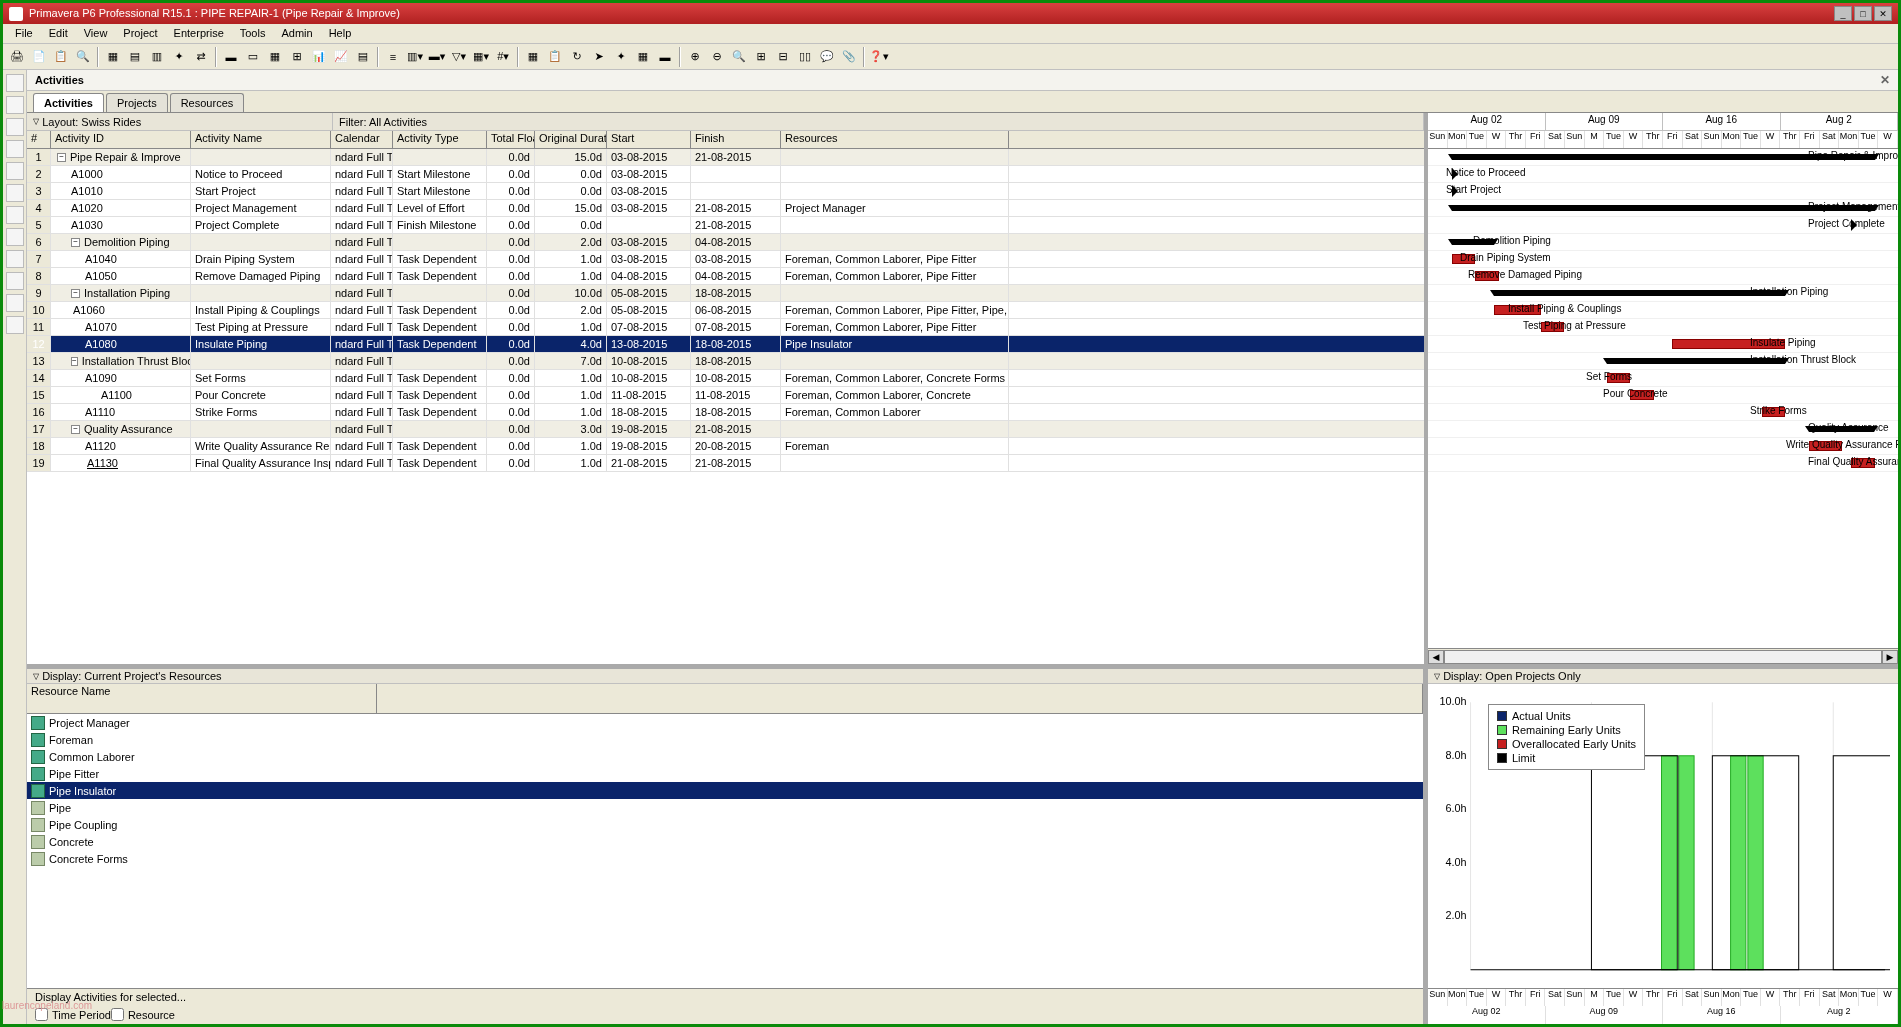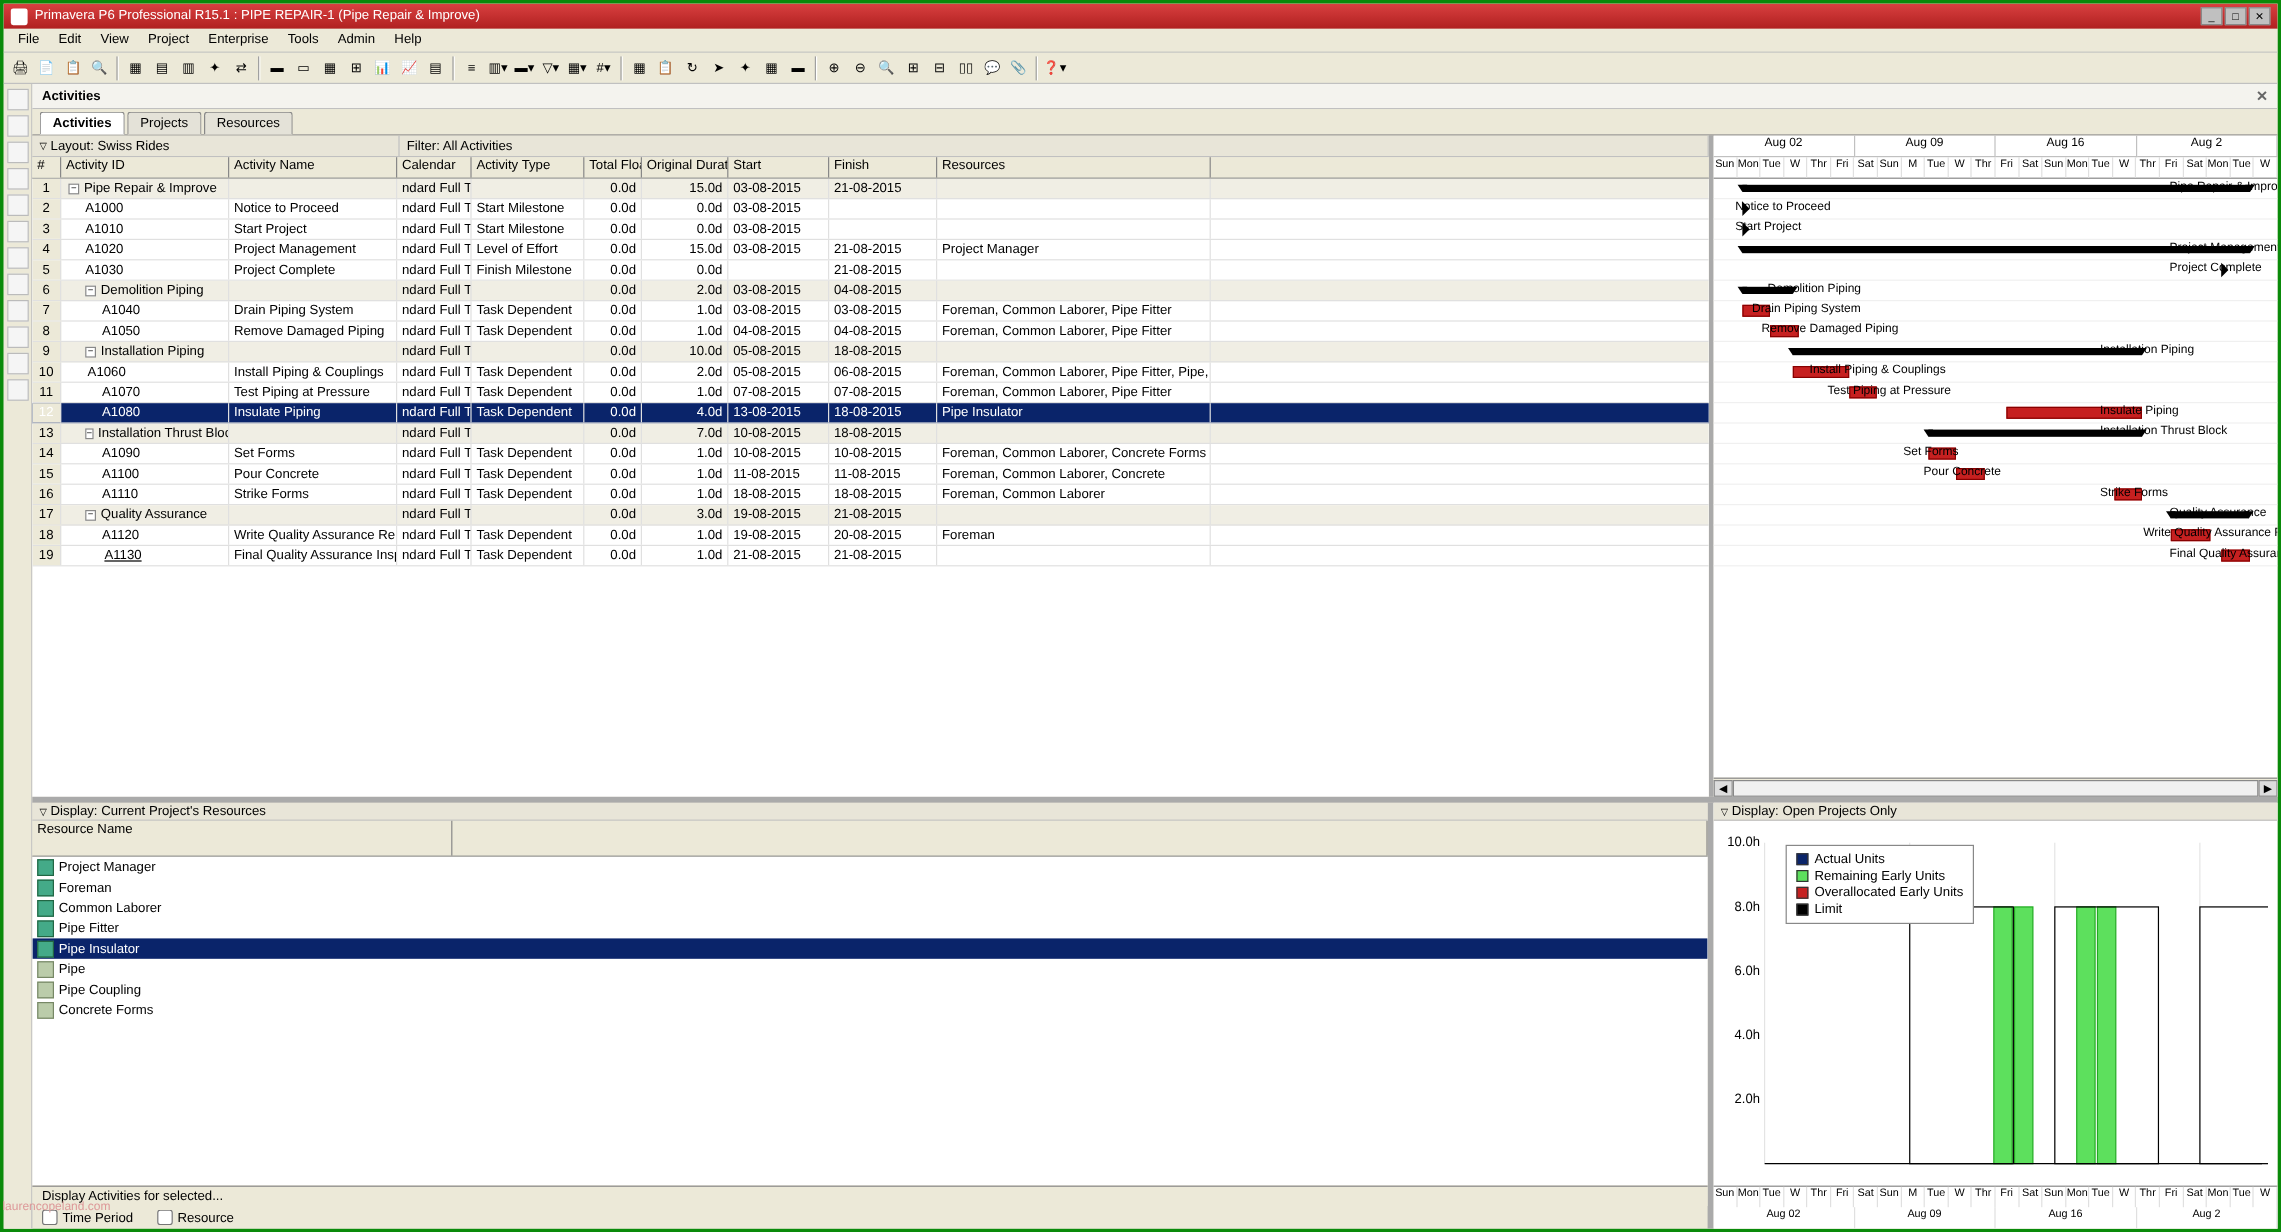--- a/index.html
+++ b/index.html
@@ -70,21 +70,21 @@
 .panel-hdr { background: #e8e5d8; padding: 1px 6px; border-bottom: 1px solid #c0c0c0; display:flex; align-items:center; gap:3px;}
 .panel-hdr .arrow { font-size:8px; }
 .res-header { display: flex; background: #ece9d8; border-bottom: 1px solid #888; height: 30px; }
 .res-header > div { border-right: 1px solid #888; padding: 1px 4px; }
 .res-body { flex: 1; background: #fff; overflow: auto; }
 .res-row { height: 17px; display: flex; align-items: center; padding-left: 4px; cursor: pointer; }
 .res-row.selected { background: #0a246a; color: #fff; }
 .res-row .ricon { width: 14px; height: 14px; margin-right: 4px; background: #4a8; border: 1px solid #264; flex-shrink:0;}
 .res-row .ricon.mat { background:#bca; border-color:#786;}
 .res-footer { background: #ece9d8; border-top: 1px solid #888; padding: 2px 8px; }
-.res-footer-opts { display: flex; gap: 20px; padding: 3px 8px; }
+.res-footer-opts { display: flex; padding: 3px 8px; }
 .res-footer-opts label { display: flex; align-items: center; gap: 4px; }
 .chart-panel { width: 470px; display: flex; flex-direction: column; background: #fff; }
 .chart-area { flex: 1; position: relative; padding: 8px; }
 .legend { position: absolute; top: 20px; left: 60px; background: #fff; border: 1px solid #888; padding: 4px 8px; z-index:5;}
 .legend-item { display: flex; align-items: center; gap: 5px; padding: 1px 0; font-size:10px;}
 .legend-sw { width: 10px; height: 10px; border: 1px solid #333; }
 .chart-svg { width: 100%; height: 100%; }
 .chart-footer { height: 18px; display: flex; border-top: 1px solid #888; }
 .chart-footer > div { flex: 1; text-align: center; border-right: 1px solid #e0e0e0; font-size: 9px; overflow:hidden;}
 .watermark { position:absolute; bottom:16px; left:2px; color:#d99; font-size:10px; z-index:10;}
@@ -408,21 +408,21 @@
               <div class="col-cal">ndard Full Time</div>
               <div class="col-type">Task Dependent</div>
               <div class="col-float">0.0d</div>
               <div class="col-dur">1.0d</div>
               <div class="col-start">10-08-2015</div>
               <div class="col-finish">10-08-2015</div>
               <div class="col-res">Foreman, Common Laborer, Concrete Forms</div>
             </div>
             <div class="grid-row">
               <div class="col-num">15</div>
-              <div class="col-id" style="padding-left: 34px;">
+              <div class="col-id" style="padding-left: 50px;">
                 <span>A1100</span>
               </div>
               <div class="col-name">Pour Concrete</div>
               <div class="col-cal">ndard Full Time</div>
               <div class="col-type">Task Dependent</div>
               <div class="col-float">0.0d</div>
               <div class="col-dur">1.0d</div>
               <div class="col-start">11-08-2015</div>
               <div class="col-finish">11-08-2015</div>
               <div class="col-res">Foreman, Common Laborer, Concrete</div>
@@ -639,20 +639,24 @@
               <div class="ricon"></div>
               <span>Pipe Insulator</span>
             </div>
             <div class="res-row">
               <div class="ricon mat"></div>
               <span>Pipe</span>
             </div>
             <div class="res-row">
               <div class="ricon mat"></div>
               <span>Pipe Coupling</span>
+            </div>
+            <div class="res-row">
+              <div class="ricon mat"></div>
+              <span>Concrete</span>
             </div>
             <div class="res-row">
               <div class="ricon mat"></div>
               <span>Concrete Forms</span>
             </div>
           </div>
         <div class="res-footer">
           <div>Display Activities for selected...</div>
           <div class="watermark">laurencopeland.com</div>
         </div>

